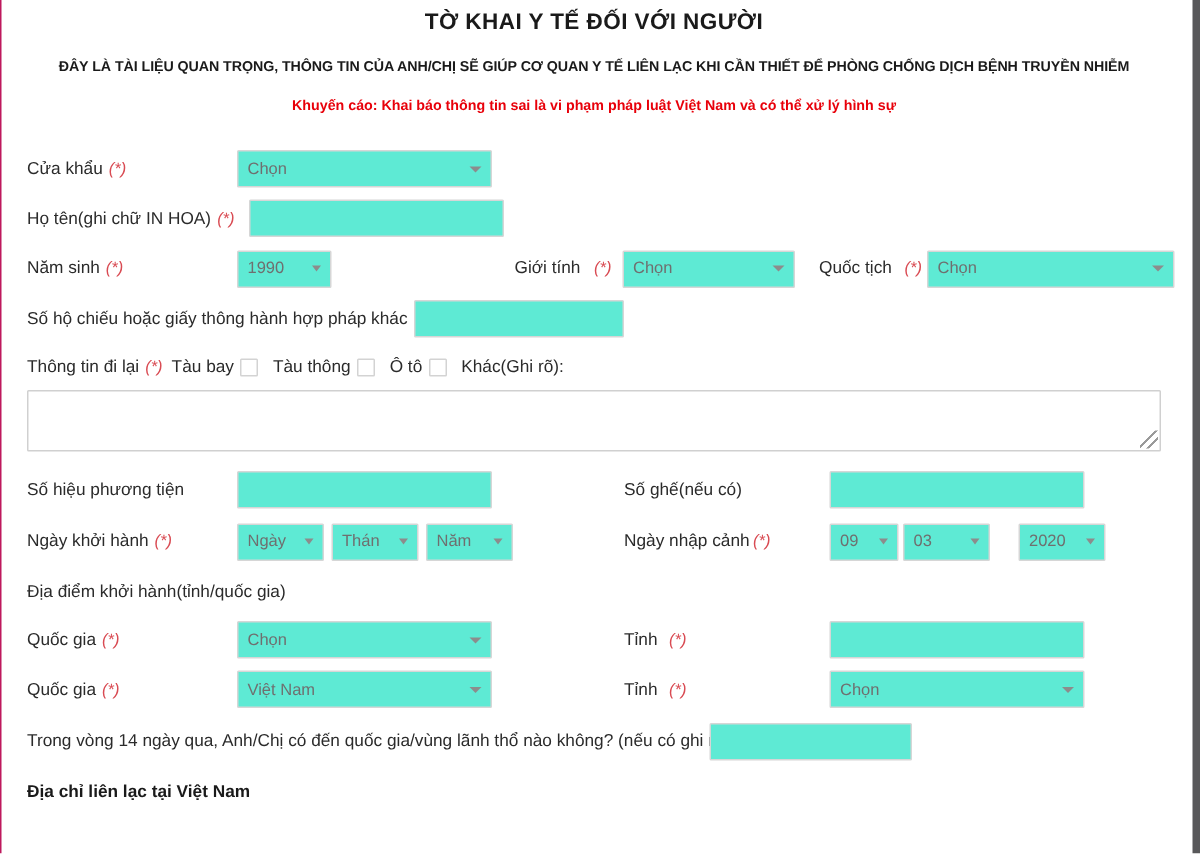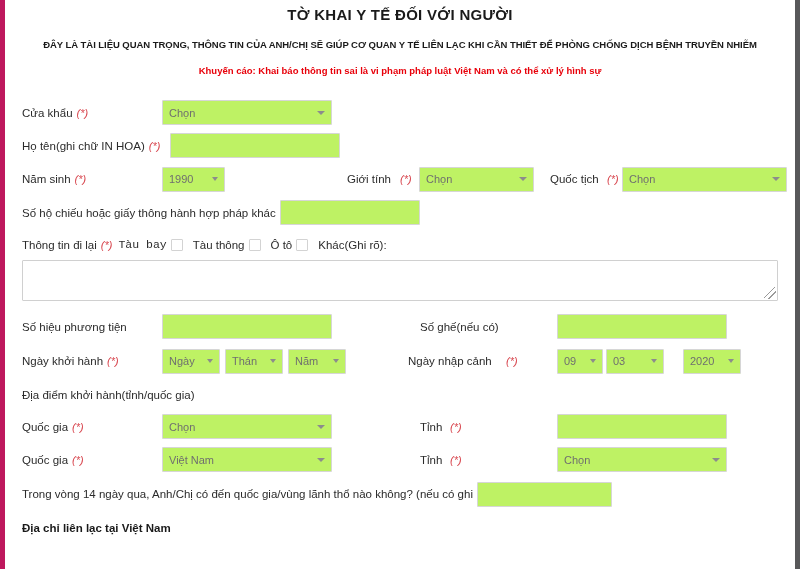--- a/index.html
+++ b/index.html
@@ -7,21 +7,21 @@
     margin: 0; padding: 0;
     width: 800px; height: 569px;
     background: #ffffff;
     font-family: "Liberation Sans", sans-serif;
   }
   #page {
     position: relative;
     width: 800px;
     height: 569px;
     background: #ffffff;
-    border-left: 5px solid #be185d;
+    border-left: 1px solid #be185d;
     border-right: 5px solid #58585a;
     overflow: hidden;
   }
   .inner {
     position: relative;
     width: 790px;
     height: 569px;
     padding: 0;
   }
 
@@ -62,21 +62,21 @@
     font-size: 11.5px;
     color: #2b2b2b;
     white-space: nowrap;
   }
   .req { color: #d94b53; font-style: italic; font-size: 11px; }
   .bold-lbl { font-weight: bold; font-size: 11.5px; color: #1a1a1a; }
 
   
   .sel, .txt {
     border: 1px solid #d6d6d6;
-    background: #bef264;
+    background: #5eead4;
     height: 25px;
     font-size: 11px;
     color: #6d6d6d;
     padding: 0 6px;
     display: flex;
     align-items: center;
     position: relative;
     border-radius: 1px;
     font-family: "Liberation Sans", sans-serif;
   }
@@ -180,21 +180,21 @@
         <span class="lbl">Số hộ chiếu hoặc giấy thông hành hợp pháp khác</span>
         <span class="req" style="margin-left:4px;">(*)</span>
         <div class="txt abs" style="left:258px; width:140px;">
           <span></span>
         </div>
       </div>
 
       <div class="row" style="height:24px;">
         <span class="lbl">Thông tin đi lại</span>
         <span class="req" style="margin-left:4px;">(*)</span>
-        <span class="lbl" style="margin-left:6px;font-family:Liberation Mono, monospace;">Tàu bay</span>
+        <span class="lbl" style="margin-left:6px;">Tàu bay</span>
         <span class="cb"></span>
         <span class="lbl" style="margin-left:6px;">Tàu thông</span>
         <span class="cb"></span>
         <span class="lbl" style="margin-left:6px;">Ô tô</span>
         <span class="cb"></span>
         <span class="lbl" style="margin-left:6px;">Khác(Ghi rõ):</span>
       </div>
 
       <div class="row" style="height:50px; align-items:flex-start;">
         <div class="ta">
@@ -222,21 +222,21 @@
         </div>
         <div class="sel small abs" style="left:203px; width:58px;">
           <span>Thán</span>
           <span class="caret"></span>
         </div>
         <div class="sel small abs" style="left:266px; width:58px;">
           <span>Năm</span>
           <span class="caret"></span>
         </div>
 
-        <span class="lbl abs" style="left:386px;">Ngày nhập cảnh</span>
+        <span class="lbl abs" style="left:398px;">Ngày nhập cảnh</span>
         <span class="req abs" style="left:484px;">(*)</span>
         <div class="sel small abs" style="left:535px; width:46px;">
           <span>09</span>
           <span class="caret"></span>
         </div>
         <div class="sel small abs" style="left:584px; width:58px;">
           <span>03</span>
           <span class="caret"></span>
         </div>
         <div class="sel small abs" style="left:661px; width:58px;">

